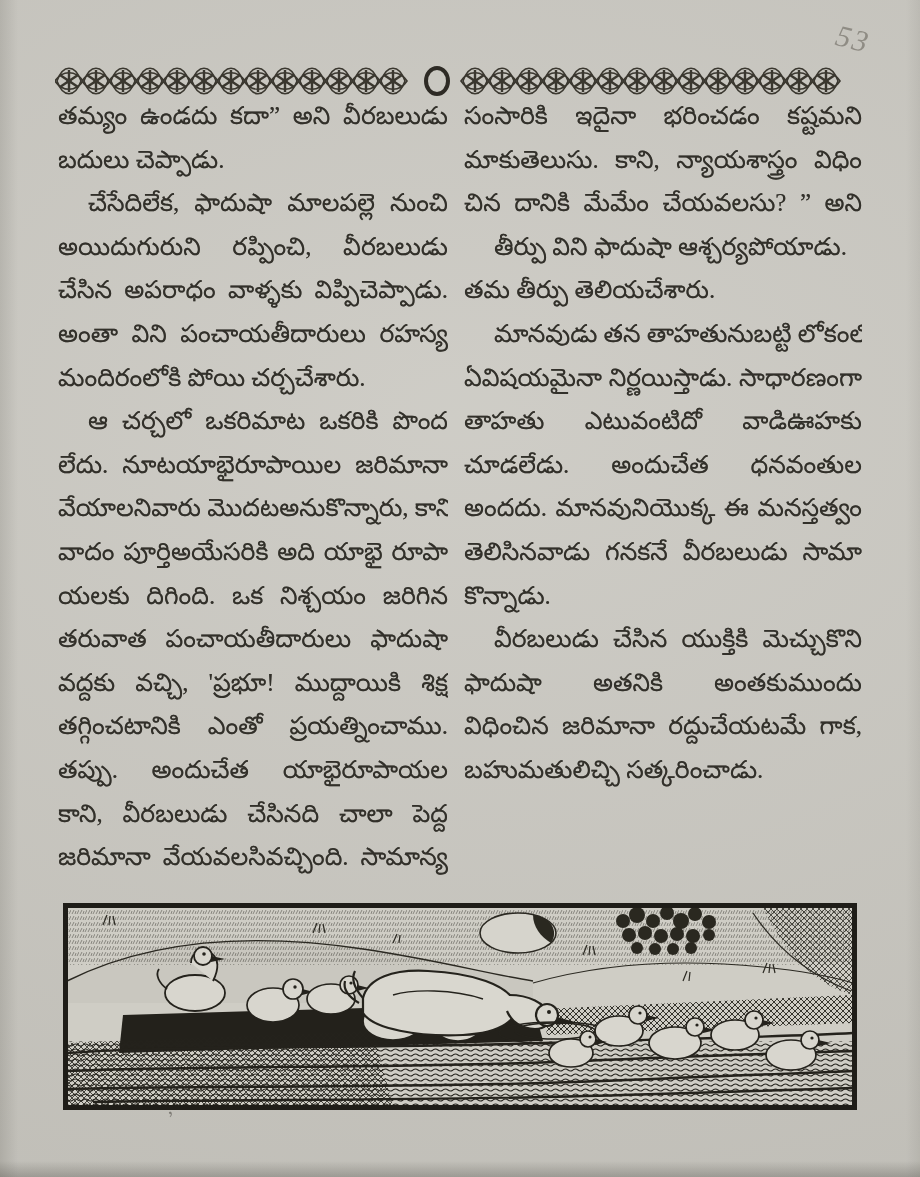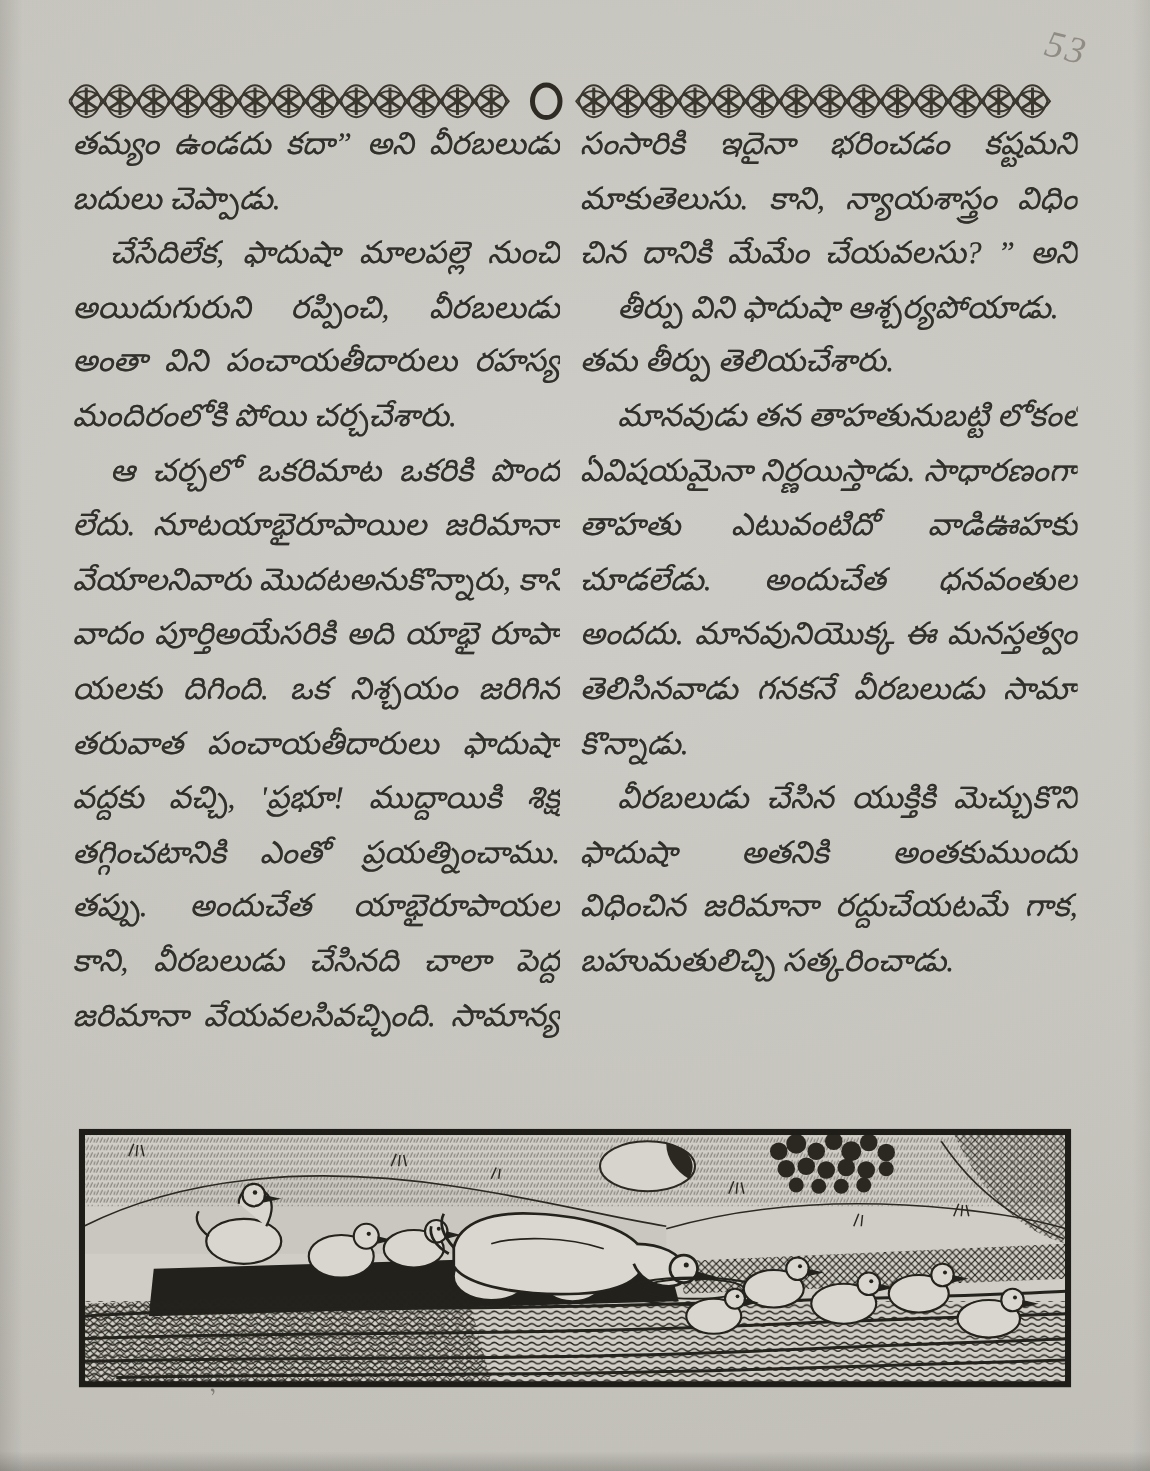--- a/index.html
+++ b/index.html
@@ -37,21 +37,20 @@
     color:#32302a;
     text-shadow:0 0 0.4px rgba(40,38,32,0.5);
   }
   .col-left{left:58px;width:390px;}
   .col-right{left:464px;width:398px;}
   .line{
     white-space:nowrap;
     text-align:justify;text-align-last:justify;
     -moz-text-align-last:justify;
     overflow:hidden;
-    font-style:italic;
   }
   .line.nojust{text-align:right;text-align-last:left;-moz-text-align-last:left;}
   .line.indent{padding-left:30px;}
   .illus-wrap{
     position:absolute;left:63px;top:903px;width:794px;height:207px;
   }
   .pencil-mark{
     position:absolute;left:166px;top:1096px;
     color:rgba(70,66,60,0.55);font-size:20px;transform:rotate(-20deg);
   }
@@ -107,20 +106,21 @@
       <use href="#orn" x="757"></use>
   </svg>
 
   <div class="pagenum">53</div>
 
   <div class="col col-left">
       <div class="line">తమ్యం ఉండదు కదా” అని వీరబలుడు</div>
       <div class="line nojust">బదులు చెప్పాడు.</div>
       <div class="line indent">చేసేదిలేక, ఫాదుషా మాలపల్లె నుంచి</div>
       <div class="line">అయిదుగురుని రప్పించి, వీరబలుడు</div>
+      <div class="line">చేసిన అపరాధం వాళ్ళకు విప్పిచెప్పాడు.</div>
       <div class="line">అంతా విని పంచాయతీదారులు రహస్య</div>
       <div class="line nojust">మందిరంలోకి పోయి చర్చచేశారు.</div>
       <div class="line indent">ఆ చర్చలో ఒకరిమాట ఒకరికి పొంద</div>
       <div class="line">లేదు. నూటయాభైరూపాయిల జరిమానా</div>
       <div class="line">వేయాలనివారు మొదటఅనుకొన్నారు, కాని</div>
       <div class="line">వాదం పూర్తిఅయేసరికి అది యాభై రూపా</div>
       <div class="line">యలకు దిగింది. ఒక నిశ్చయం జరిగిన</div>
       <div class="line">తరువాత పంచాయతీదారులు ఫాదుషా</div>
       <div class="line">వద్దకు వచ్చి, 'ప్రభూ! ముద్దాయికి శిక్ష</div>
       <div class="line">తగ్గించటానికి ఎంతో ప్రయత్నించాము.</div>

